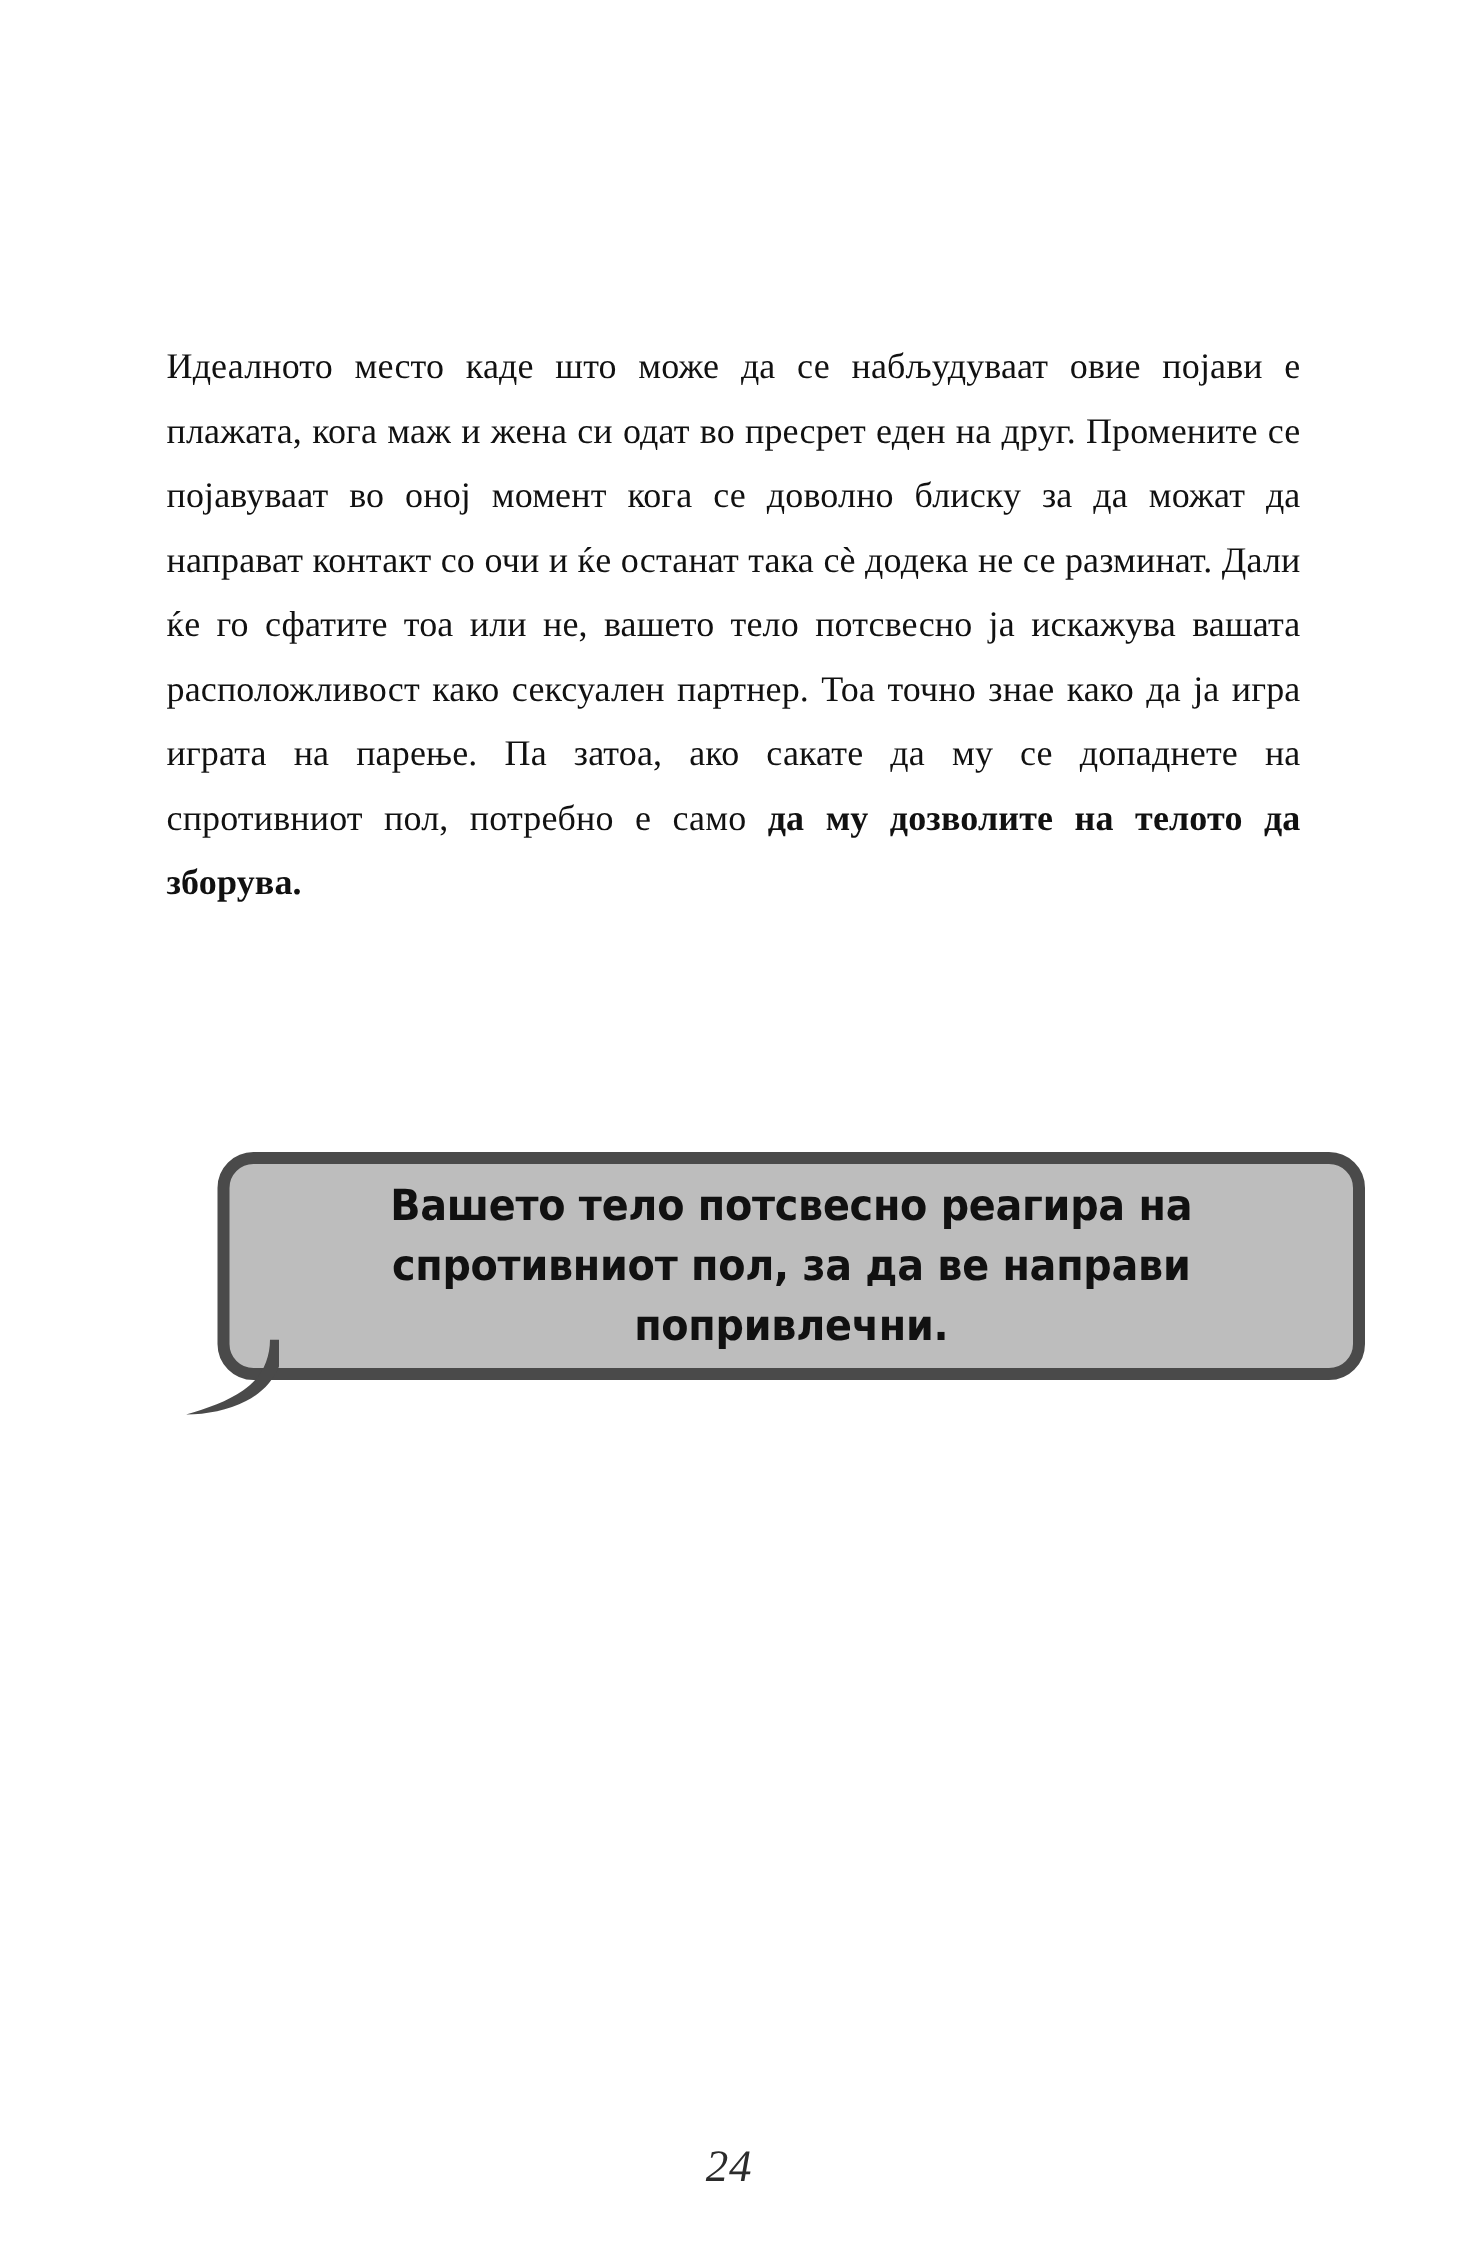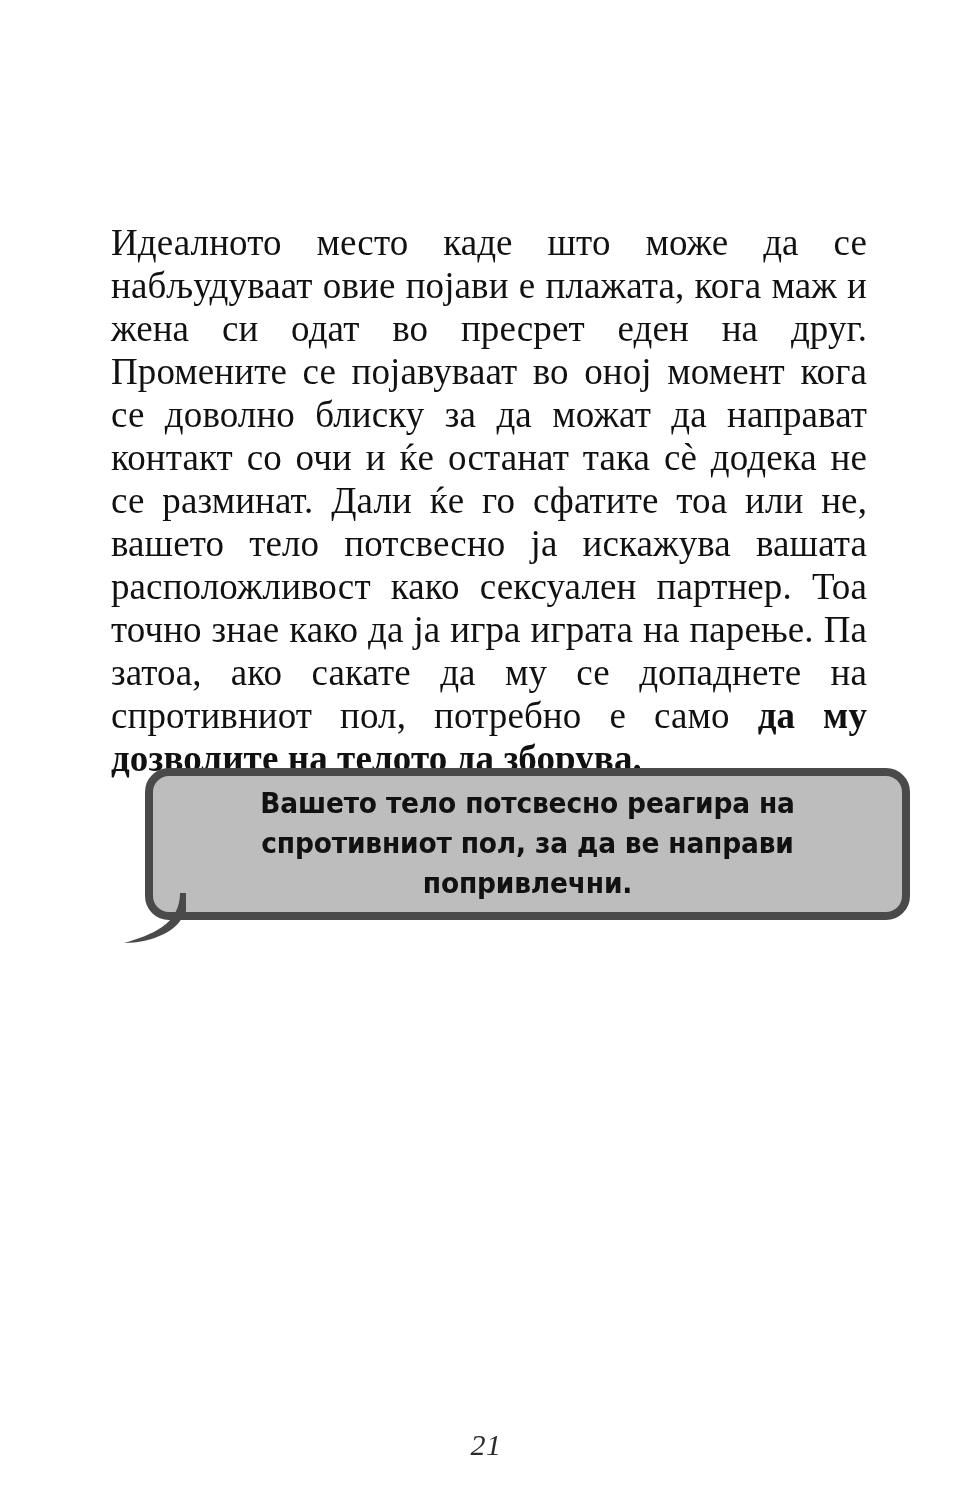--- a/index.html
+++ b/index.html
@@ -18,24 +18,24 @@
 
   .page {
     position: absolute;
     inset: 0;
   }
 
   
   .body-text {
     position: absolute;
     left: 111px;
-    top: 184px;
+    top: 200px;
     width: 756px;
     font-family: "Liberation Serif", "DejaVu Serif", serif;
-    font-size: 37px;
+    font-size: 24px;
     line-height: 43px;
     color: #111111;
     text-align: justify;
     text-justify: inter-word;
     hyphens: manual;
     letter-spacing: 0.1px;
   }
   .body-text .emph {
     font-weight: bold;
   }
@@ -103,15 +103,15 @@
   <p class="body-text"><span>Идеалното место каде што може да се набљудуваат овие појави е плажата, кога маж и жена си одат во пресрет еден на друг. Промените се појавуваат во оној момент кога се доволно блиску за да можат да направат контакт со очи и ќе останат така сè додека не се разминат. Дали ќе го сфатите тоа или не, вашето тело потсвесно ја искажува вашата расположливост како сексуален партнер. Тоа точно знае како да ја игра играта на парење. Па затоа, ако сакате да му се допаднете на спротивниот пол, потребно е само </span><span class="emph">да му дозволите на телото да зборува.</span></p>
 
   <div class="callout">
     <div class="callout-text">Вашето тело потсвесно реагира на спротивниот пол, за да ве направи попривлечни.</div>
   </div>
 
   <svg class="callout-tail" viewBox="0 0 90 58">
     <path d="M62 0 C62 14, 56 26, 44 34 C34 41, 20 46, 6 50 C20 50, 34 47, 46 41 C56 36, 64 28, 68 18 L68 0 Z" fill="#4a4a4a"></path>
   </svg>
 
-  <div class="page-number">21</div>
+  <div class="page-number">24</div>
 
 </div>
 
 </body></html>

